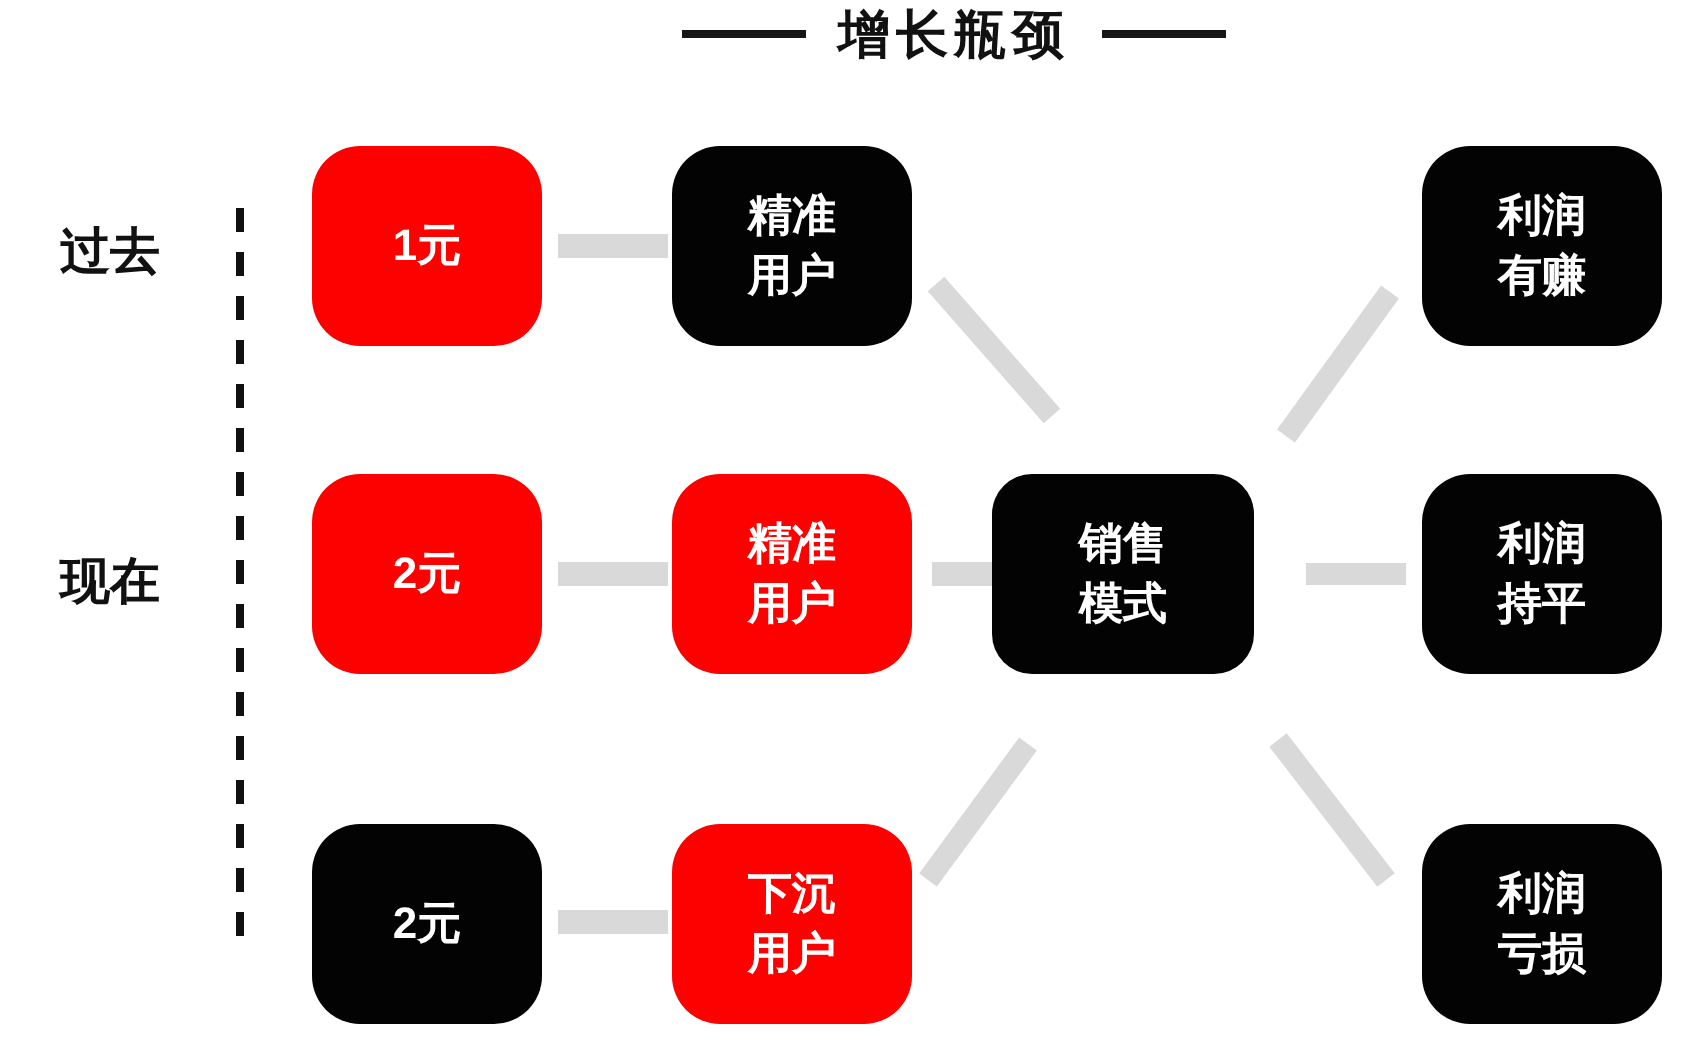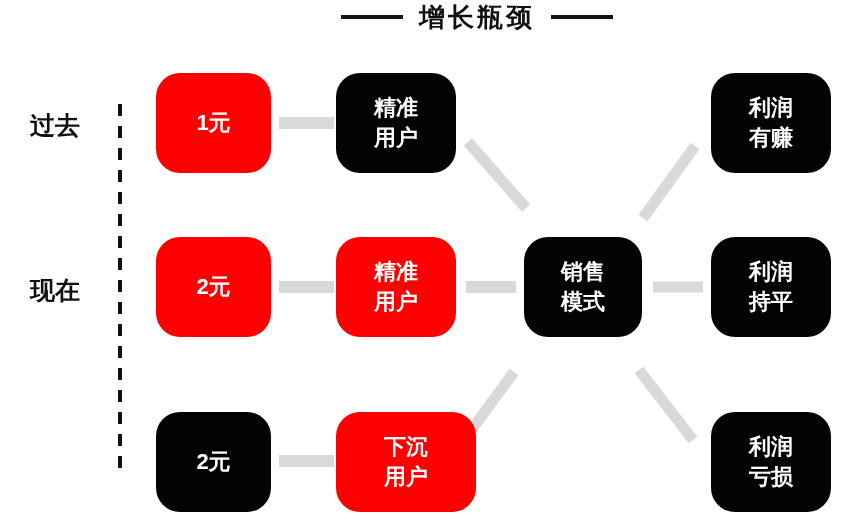--- a/index.html
+++ b/index.html
@@ -63,24 +63,24 @@
     line-height: 1.35;
     white-space: pre-line;
   }
   .node.red { background: #fd0100; }
   .node.black { background: #030303; }
   .n-r1c1 { left: 140px; top: 73px;  width: 115px; }
   .n-r1c2 { left: 320px; top: 73px;  width: 120px; }
   .n-r1c4 { left: 695px; top: 73px;  width: 120px; }
   .n-r2c1 { left: 140px; top: 237px; width: 115px; }
   .n-r2c2 { left: 320px; top: 237px; width: 120px; }
-  .n-r2c3 { left: 508px; top: 237px; width: 118px; }
+  .n-r2c3 { left: 480px; top: 237px; width: 131px; border-radius: 20px; }
   .n-r2c4 { left: 695px; top: 237px; width: 120px; }
   .n-r3c1 { left: 140px; top: 412px; width: 115px; }
-  .n-r3c2 { left: 320px; top: 412px; width: 140px; }
+  .n-r3c2 { left: 320px; top: 412px; width: 120px; }
   .n-r3c4 { left: 695px; top: 412px; width: 120px; }
 </style>
 </head>
 <body>
 
 <div class="canvas">
 
   <div class="title-row">
     <span class="tline"></span>
     <span class="title-text">增长瓶颈</span>

